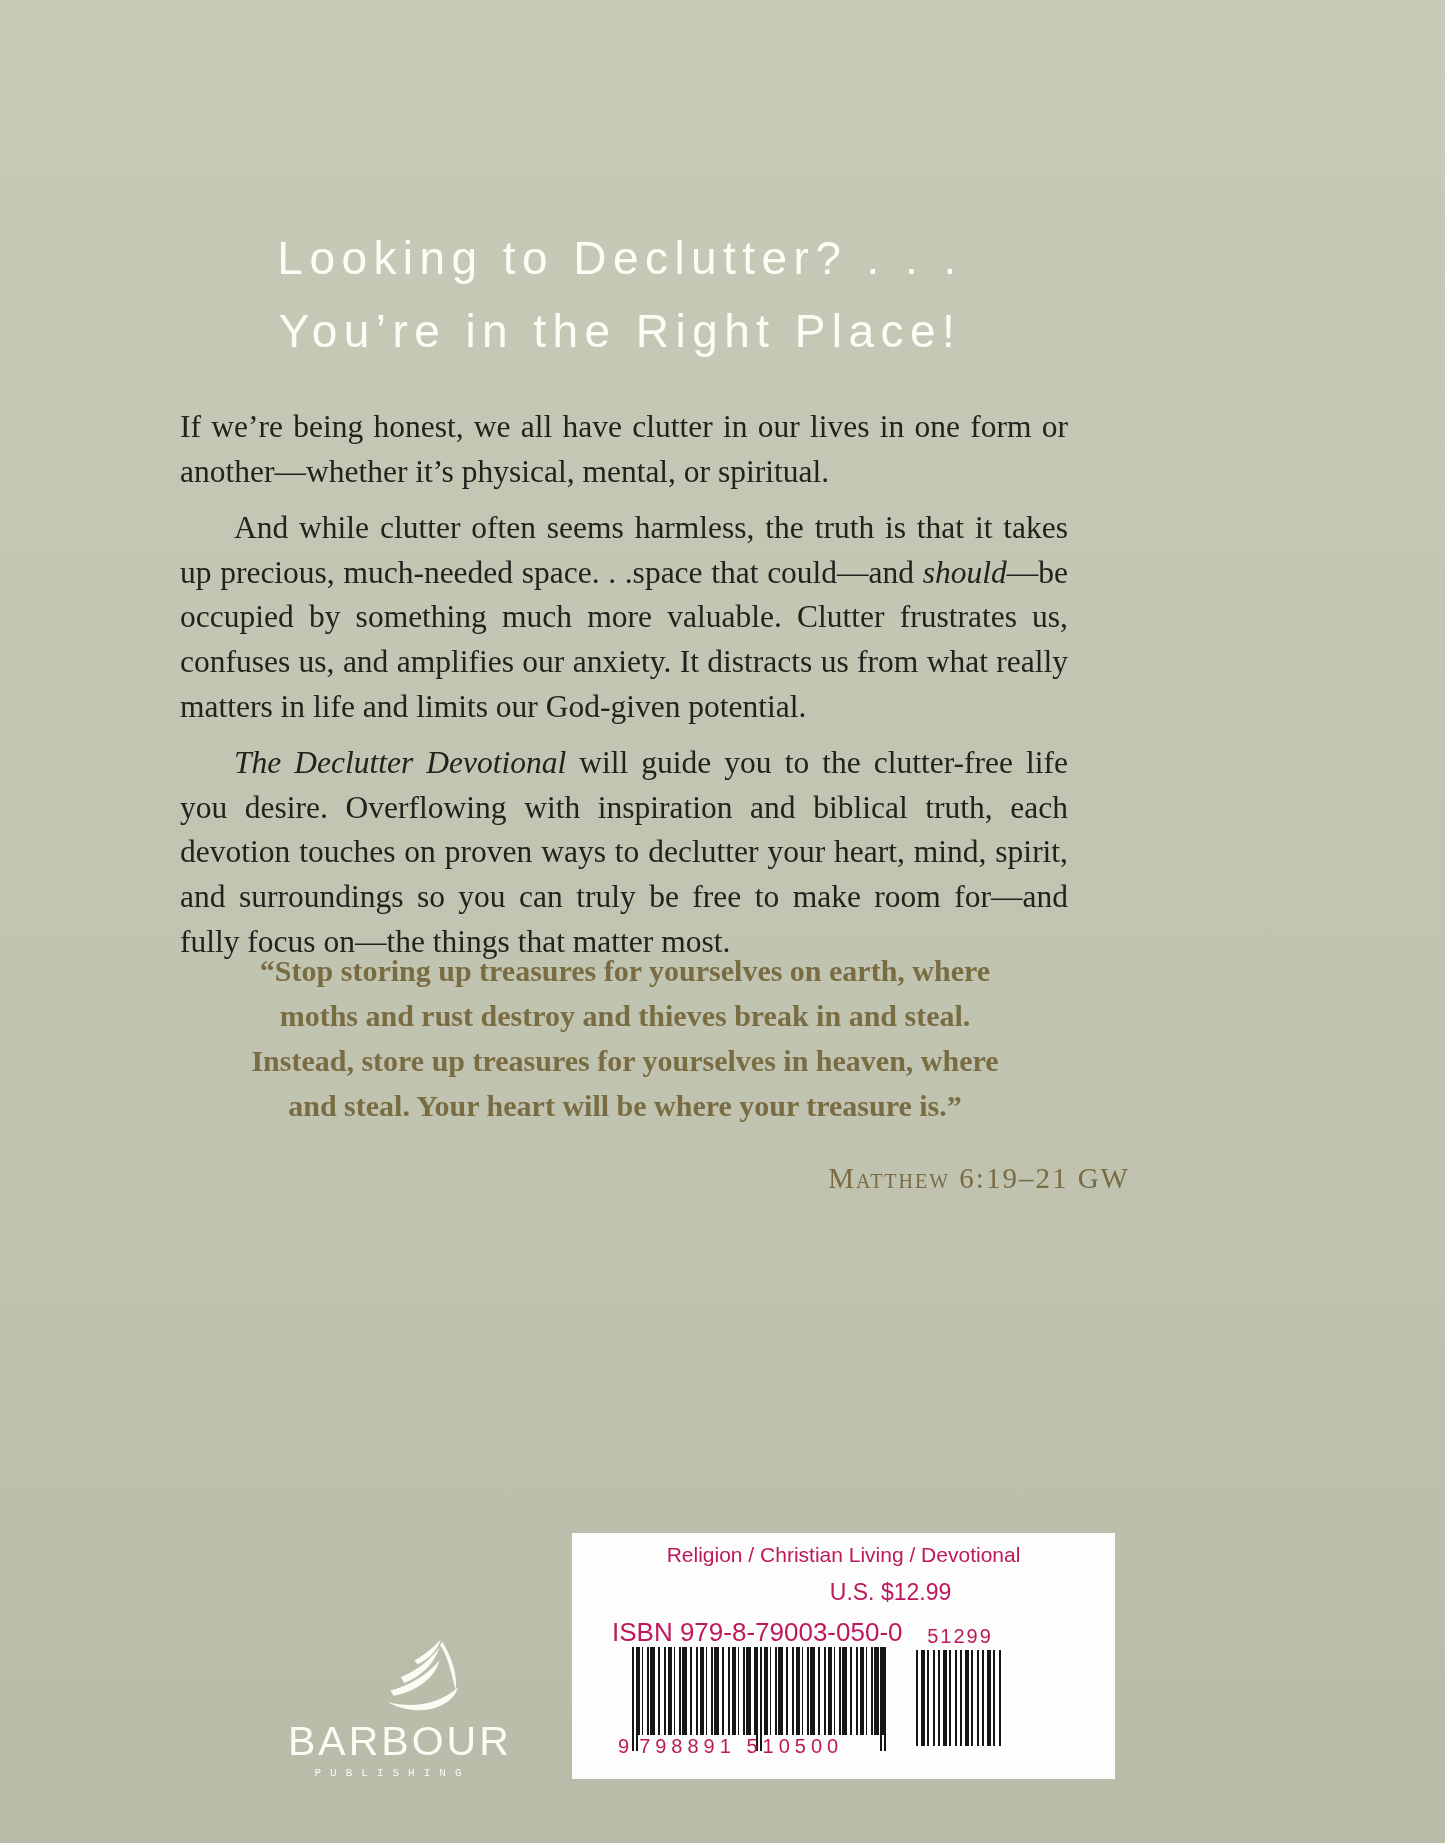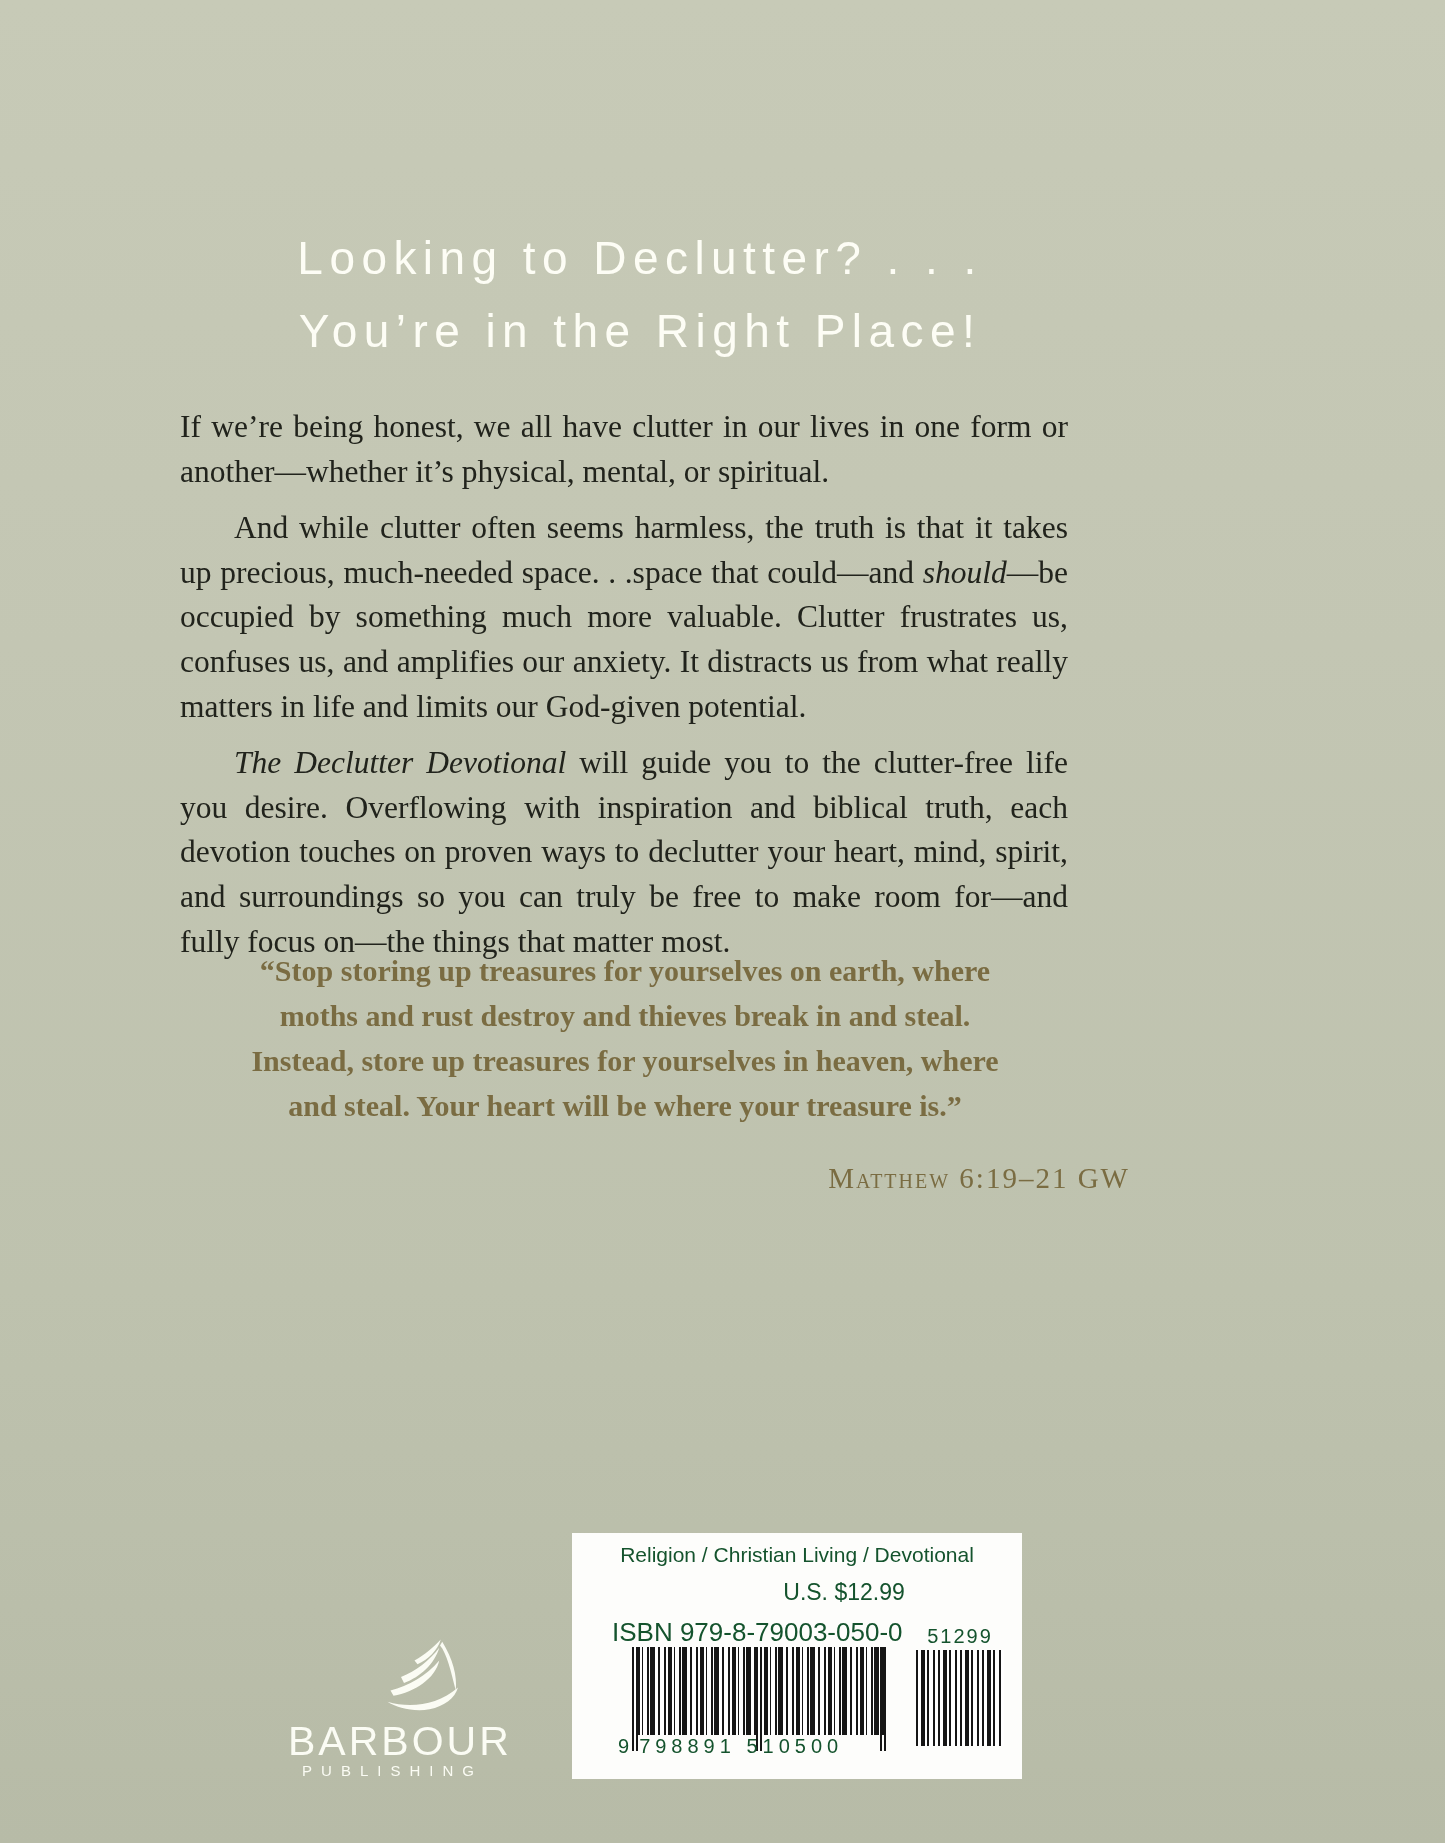--- a/index.html
+++ b/index.html
@@ -14,21 +14,20 @@
   
   .heading{
     position:absolute;left:0;top:222px;width:1240px;
     text-align:center;
     font-family:"Liberation Sans",sans-serif;
     font-weight:300;
     font-size:46px;
     line-height:73px;
     letter-spacing:0.14em;
     color:#fdfdf5;
-    padding-left:20px;
   }
   
   .body-copy{
     position:absolute;left:168px;top:393px;width:912px;
     font-size:31.5px;
     line-height:44.6px;
     color:#21231c;
     text-align:justify;
   }
   .body-copy p{margin:12px;}
@@ -48,24 +47,24 @@
     text-align:right;
     font-variant:small-caps;
     letter-spacing:2px;
     font-size:29px;
     color:#7a6c42;
     font-style:normal;
     font-weight:normal;
   }
   
   .isbn-box{
-    position:absolute;left:572px;top:1533px;width:450px;height:246px;
+    position:absolute;left:572px;top:1533px;width:543px;height:246px;
     background:#fdfdfb;
     font-family:"Liberation Sans",sans-serif;
-    color:#14532d;
+    color:#be185d;
   }
   .box-category{position:absolute;left:0;top:10px;width:100%;text-align:center;font-size:21px;}
   .box-price{position:absolute;left:0;top:46px;width:100%;text-align:center;font-size:23px;padding-left:47px;}
   .isbn-label{position:absolute;left:40px;top:84px;width:278px;text-align:center;font-size:26px;white-space:nowrap;}
   .ean{position:absolute;left:46px;top:114px;width:266px;height:118px;}
   .ean-bars{
     position:absolute;left:14px;top:0;width:252px;height:88px;
     background:repeating-linear-gradient(90deg,
       #161616 0 2px,#fff 2px 4px,#161616 4px 8px,#fff 8px 10px,
       #161616 10px 11px,#fff 11px 15px,#161616 15px 17px,#fff 17px 18px,
@@ -88,21 +87,21 @@
       #161616 11px 13px,#fff 13px 17px,#161616 17px 19px,#fff 19px 22px);
   }
   
   .logo{
     position:absolute;left:288px;top:1636px;width:200px;
     text-align:center;color:#fbfcf4;
     font-family:"Liberation Sans",sans-serif;
   }
   .logo-icon{display:block;margin:0 auto 2px 92px;width:90px;height:82px;}
   .logo-name{font-size:41px;letter-spacing:3px;line-height:42px;}
-  .logo-subtitle{font-size:15px;letter-spacing:9px;text-indent:9px;}
+  .logo-subtitle{font-size:11px;letter-spacing:9px;margin-top:5px;text-indent:9px;font-family:Liberation Mono, monospace;}
 </style>
 </head>
 <body>
 
 <div class="page">
 
   <div class="heading">
     <div>Looking to Declutter? . . .</div>
     <div>You’re in the Right Place!</div>
   </div>

